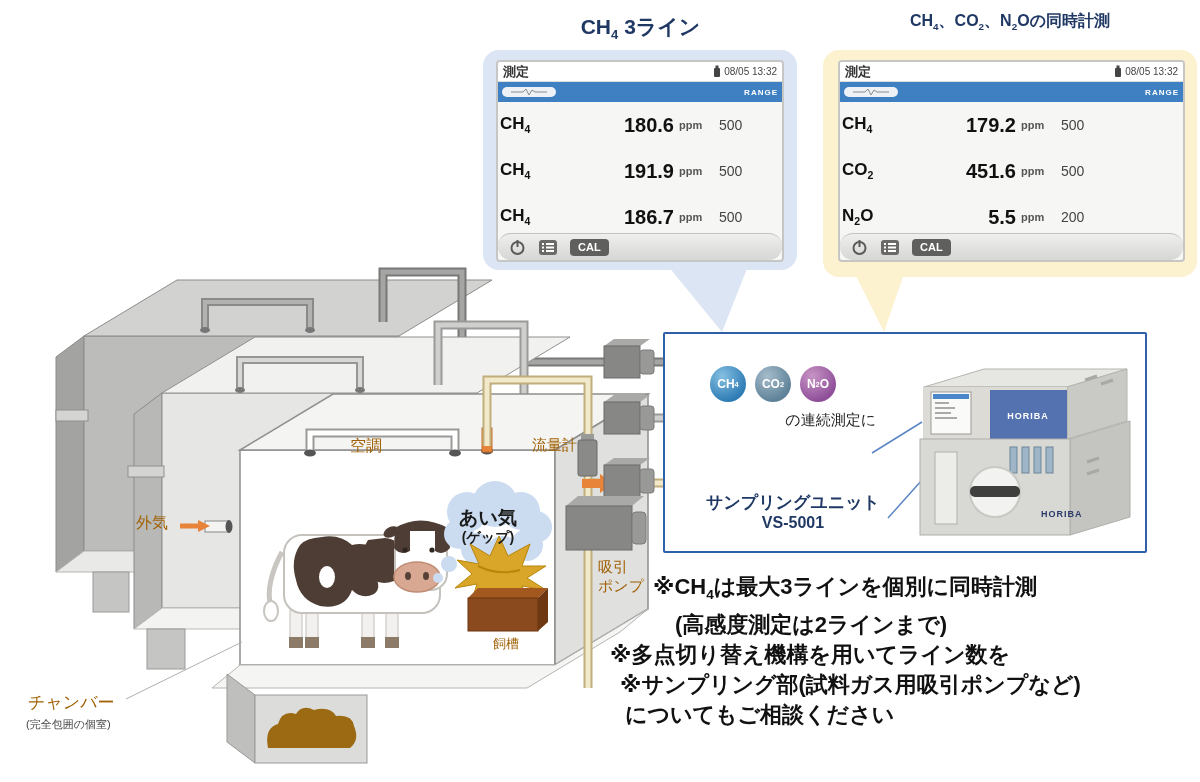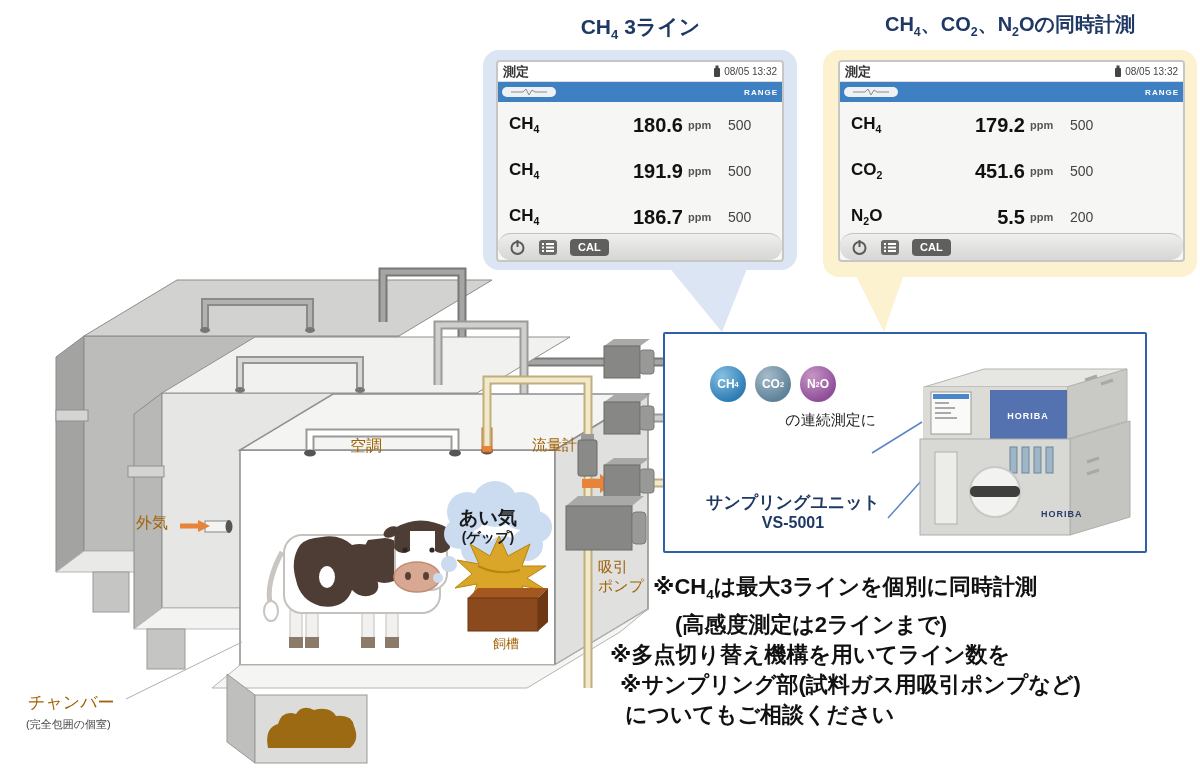--- a/index.html
+++ b/index.html
@@ -8,39 +8,39 @@
   #stage *{box-sizing:border-box;}
   .abs{position:absolute;}
   sub{font-size:0.62em;}
 
   
   #basesvg{position:absolute;left:0;top:0;width:1200px;height:782px;}
 
   
   .bubble-title{position:absolute;font-weight:bold;color:#1f3864;text-align:center;}
   #title-left{left:484px;top:13px;width:313px;font-size:21px;}
-  #title-right{left:823px;top:11px;width:374px;font-size:20px;}
+  #title-right{left:823px;top:11px;width:374px;font-size:16px;}
 
   
   .bubble{position:absolute;border-radius:16px;}
   #bubble-left{left:483px;top:50px;width:314px;height:220px;background:#dbe5f4;}
   #bubble-right{left:823px;top:50px;width:374px;height:227px;background:#fdf2cf;}
 
   
   .screen{position:absolute;background:#f7f7f5;border:2px solid #c6c6c4;border-radius:4px;overflow:hidden;}
   #screen-left{left:13px;top:10px;width:288px;height:202px;}
   #screen-right{left:15px;top:10px;width:347px;height:202px;}
   .shead{height:20px;background:#fff;display:flex;align-items:center;padding:8px 5px;border-bottom:1px solid #ddd;}
   .shead .stitle{font-size:13px;color:#333;font-weight:bold;}
   .shead .sdate{margin-left:auto;font-size:10px;color:#444;display:flex;align-items:center;gap:3px;}
   .sbar{height:14px;background:#3f80c2;display:flex;align-items:center;padding:10px 4px;}
   .spill{width:54px;height:10px;background:#eef2f6;border-radius:5px;display:flex;align-items:center;justify-content:center;}
   .srange{margin-left:auto;color:#fff;font-size:8px;font-weight:bold;letter-spacing:1px;}
   .sbody{background:#f6f6f4;}
-  .srow{display:flex;align-items:center;height:46px;padding:0 11px;}
+  .srow{display:flex;align-items:center;height:46px;padding:0 2px;}
   .gas{width:78px;font-weight:bold;font-size:17px;color:#111;}
   .val{width:96px;text-align:right;font-weight:bold;font-size:20px;color:#111;}
   .unit{width:30px;font-size:11px;font-weight:bold;color:#555;margin-left:5px;}
   .rng{font-size:14px;color:#444;margin-left:10px;}
   .sfoot{position:absolute;left:0;right:0;bottom:0;height:27px;display:flex;align-items:center;gap:13px;
          padding:0 11px;background:linear-gradient(#efefed,#d6d6d4);border-top:1px solid #c2c2c0;border-radius:13px;}
   .calbtn{background:#5f5f5d;color:#fff;font-size:11px;font-weight:bold;border-radius:4px;padding:2px 8px;line-height:13px;}
 
   
   #panel{left:663px;top:332px;width:484px;height:221px;border:2px solid #2e5fa8;background:#fff;border-radius:2px;}

